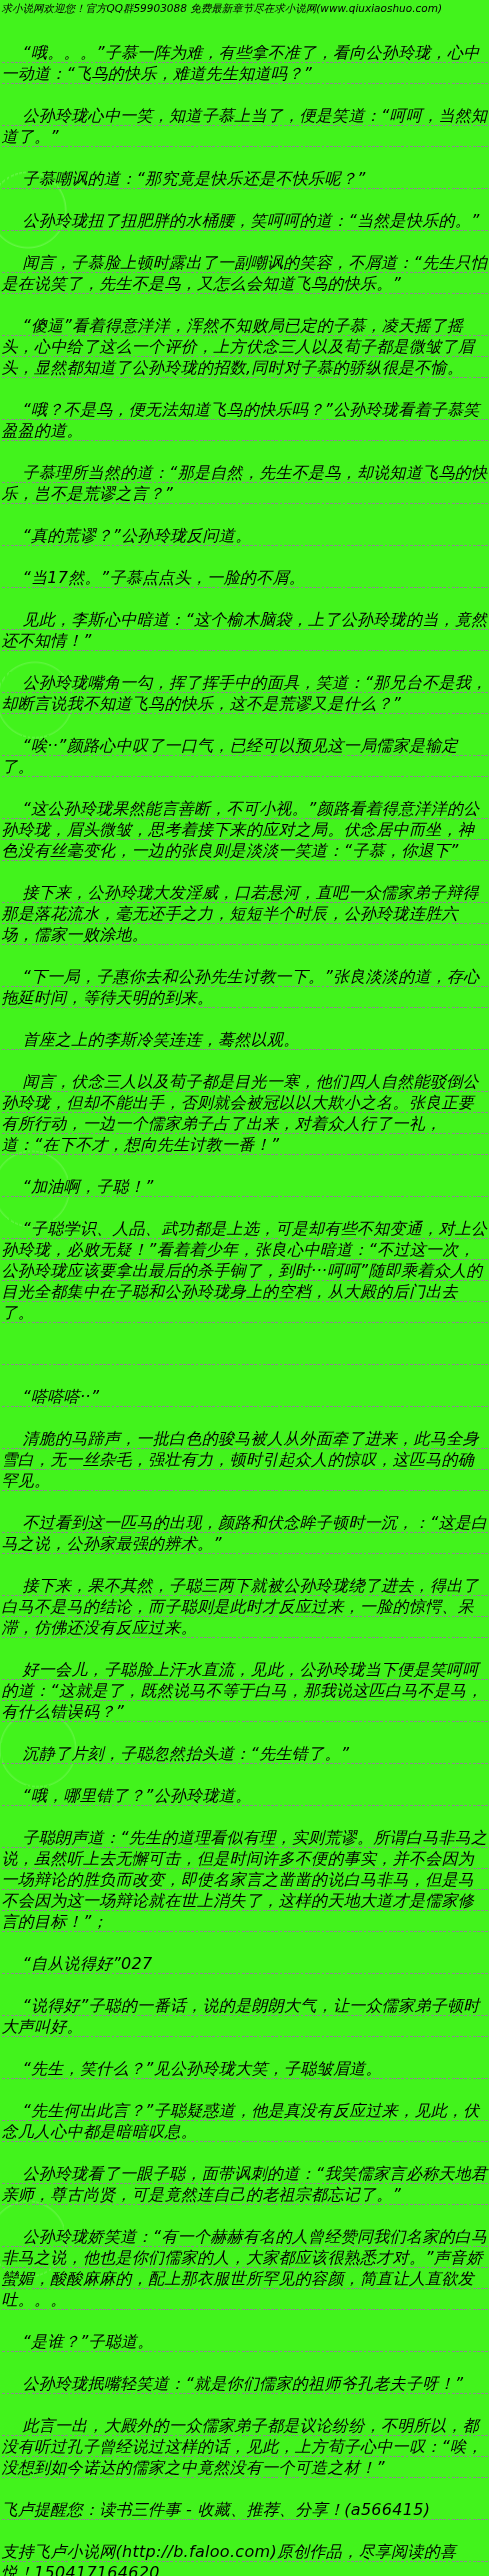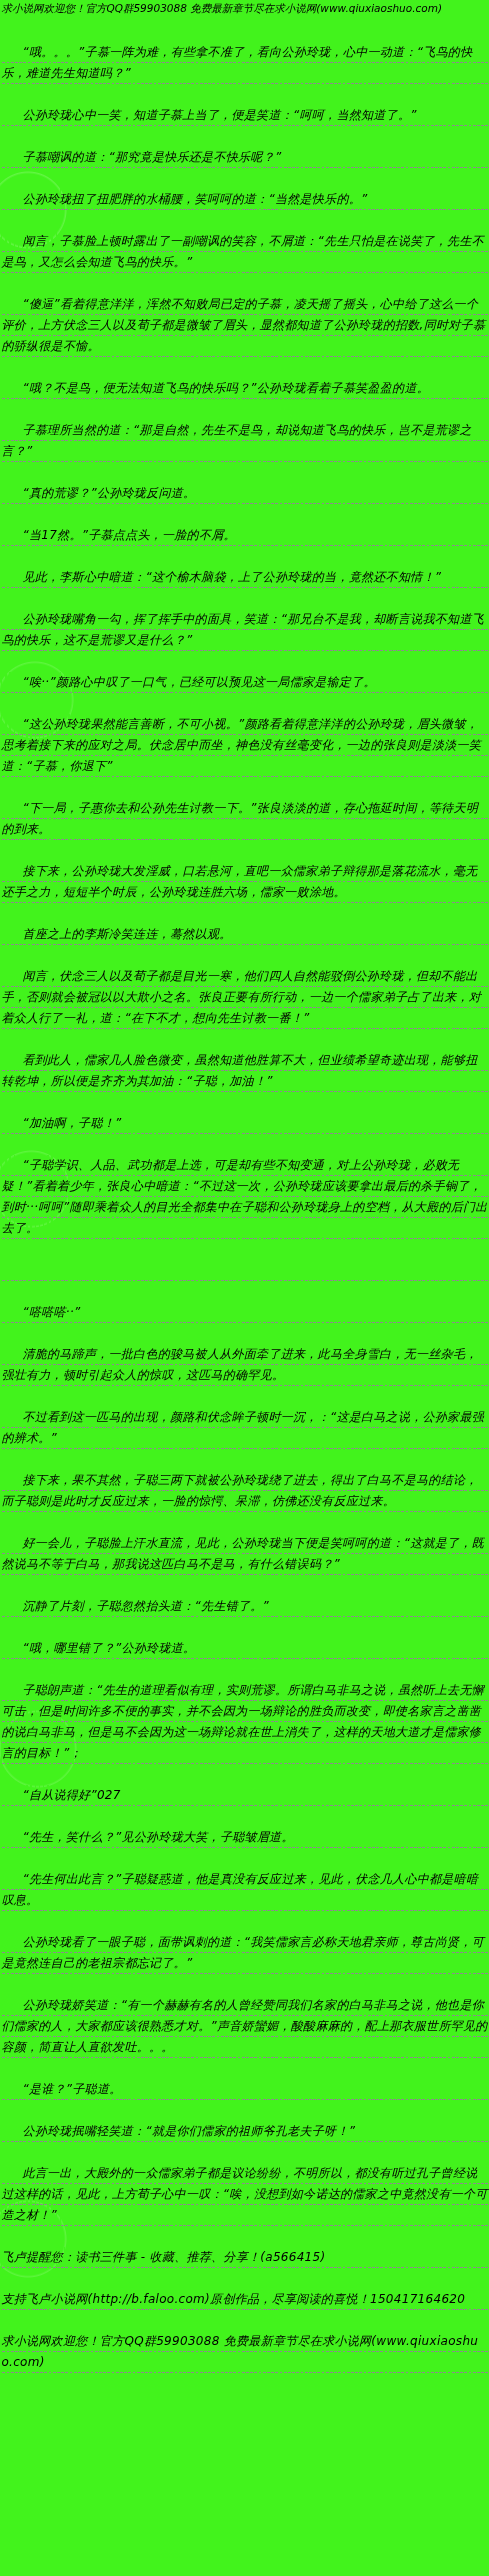--- a/index.html
+++ b/index.html
@@ -37,21 +37,21 @@
   }
   .header-line{
     font-size:10.5px;
     line-height:14px;
     margin-bottom:26.6px;
     white-space:nowrap;
     overflow:hidden;
   }
   .para{
     margin:15px 0 21px 0;
-    font-size:12px;
+    font-size:16px;
     line-height:21px;
     letter-spacing:0.3px;
     text-indent:21px;
     word-break:break-all;
     
     background-image:
       repeating-linear-gradient(90deg, var(--bg) 0 1.4px, rgba(0,0,0,0) 1.4px 4.2px),
       repeating-linear-gradient(180deg, rgba(0,0,0,0) 0 20px, var(--rule) 20px 21px);
   }
   .para.empty{ height:21px; }
@@ -74,37 +74,37 @@
       <p class="para">闻言，子慕脸上顿时露出了一副嘲讽的笑容，不屑道：“先生只怕是在说笑了，先生不是鸟，又怎么会知道飞鸟的快乐。”</p>
       <p class="para">“傻逼”看着得意洋洋，浑然不知败局已定的子慕，凌天摇了摇头，心中给了这么一个评价，上方伏念三人以及荀子都是微皱了眉头，显然都知道了公孙玲珑的招数,同时对子慕的骄纵很是不愉。</p>
       <p class="para">“哦？不是鸟，便无法知道飞鸟的快乐吗？”公孙玲珑看着子慕笑盈盈的道。</p>
       <p class="para">子慕理所当然的道：“那是自然，先生不是鸟，却说知道飞鸟的快乐，岂不是荒谬之言？”</p>
       <p class="para">“真的荒谬？”公孙玲珑反问道。</p>
       <p class="para">“当17然。”子慕点点头，一脸的不屑。</p>
       <p class="para">见此，李斯心中暗道：“这个榆木脑袋，上了公孙玲珑的当，竟然还不知情！”</p>
       <p class="para">公孙玲珑嘴角一勾，挥了挥手中的面具，笑道：“那兄台不是我，却断言说我不知道飞鸟的快乐，这不是荒谬又是什么？”</p>
       <p class="para">“唉··”颜路心中叹了一口气，已经可以预见这一局儒家是输定了。</p>
       <p class="para">“这公孙玲珑果然能言善断，不可小视。”颜路看着得意洋洋的公孙玲珑，眉头微皱，思考着接下来的应对之局。伏念居中而坐，神色没有丝毫变化，一边的张良则是淡淡一笑道：“子慕，你退下”</p>
+      <p class="para">接下来，公孙玲珑大发淫威，口若悬河，直吧一众儒家弟子辩得那是落花流水，毫无还手之力，短短半个时辰，公孙玲珑连胜六场，儒家一败涂地。</p>
       <p class="para">“下一局，子惠你去和公孙先生讨教一下。”张良淡淡的道，存心拖延时间，等待天明的到来。</p>
-      <p class="para">接下来，公孙玲珑大发淫威，口若悬河，直吧一众儒家弟子辩得那是落花流水，毫无还手之力，短短半个时辰，公孙玲珑连胜六场，儒家一败涂地。</p>
       <p class="para">首座之上的李斯冷笑连连，蓦然以观。</p>
       <p class="para">闻言，伏念三人以及荀子都是目光一寒，他们四人自然能驳倒公孙玲珑，但却不能出手，否则就会被冠以以大欺小之名。张良正要有所行动，一边一个儒家弟子占了出来，对着众人行了一礼，道：“在下不才，想向先生讨教一番！”</p>
-      <p class="para">看到此人，儒家几人脸色微变，虽然知道他胜算不大，但业绩希望奇迹出现，能够扭转乾坤，所以便是齐齐为其加油：“子聪，加油！”</p>
       <p class="para">“加油啊，子聪！”</p>
       <p class="para">“子聪学识、人品、武功都是上选，可是却有些不知变通，对上公孙玲珑，必败无疑！”看着着少年，张良心中暗道：“不过这一次，公孙玲珑应该要拿出最后的杀手锏了，到时···呵呵”随即乘着众人的目光全都集中在子聪和公孙玲珑身上的空档，从大殿的后门出去了。</p>
       <p class="para empty"></p>
       <p class="para">“嗒嗒嗒··”</p>
       <p class="para">清脆的马蹄声，一批白色的骏马被人从外面牵了进来，此马全身雪白，无一丝杂毛，强壮有力，顿时引起众人的惊叹，这匹马的确罕见。</p>
       <p class="para">不过看到这一匹马的出现，颜路和伏念眸子顿时一沉，：“这是白马之说，公孙家最强的辨术。”</p>
       <p class="para">接下来，果不其然，子聪三两下就被公孙玲珑绕了进去，得出了白马不是马的结论，而子聪则是此时才反应过来，一脸的惊愕、呆滞，仿佛还没有反应过来。</p>
       <p class="para">好一会儿，子聪脸上汗水直流，见此，公孙玲珑当下便是笑呵呵的道：“这就是了，既然说马不等于白马，那我说这匹白马不是马，有什么错误码？”</p>
       <p class="para">沉静了片刻，子聪忽然抬头道：“先生错了。”</p>
       <p class="para">“哦，哪里错了？”公孙玲珑道。</p>
       <p class="para">子聪朗声道：“先生的道理看似有理，实则荒谬。所谓白马非马之说，虽然听上去无懈可击，但是时间许多不便的事实，并不会因为一场辩论的胜负而改变，即使名家言之凿凿的说白马非马，但是马不会因为这一场辩论就在世上消失了，这样的天地大道才是儒家修言的目标！”；</p>
       <p class="para">“自从说得好”027</p>
+      <p class="para">“说得好”子聪的一番话，说的是朗朗大气，让一众儒家弟子顿时大声叫好。</p>
       <p class="para">“先生，笑什么？”见公孙玲珑大笑，子聪皱眉道。</p>
       <p class="para">“先生何出此言？”子聪疑惑道，他是真没有反应过来，见此，伏念几人心中都是暗暗叹息。</p>
       <p class="para">公孙玲珑看了一眼子聪，面带讽刺的道：“我笑儒家言必称天地君亲师，尊古尚贤，可是竟然连自己的老祖宗都忘记了。”</p>
       <p class="para">公孙玲珑娇笑道：“有一个赫赫有名的人曾经赞同我们名家的白马非马之说，他也是你们儒家的人，大家都应该很熟悉才对。”声音娇蠻媚，酸酸麻麻的，配上那衣服世所罕见的容颜，简直让人直欲发吐。。。</p>
       <p class="para">“是谁？”子聪道。</p>
       <p class="para">公孙玲珑抿嘴轻笑道：“就是你们儒家的祖师爷孔老夫子呀！”</p>
       <p class="para">此言一出，大殿外的一众儒家弟子都是议论纷纷，不明所以，都没有听过孔子曾经说过这样的话，见此，上方荀子心中一叹：“唉，没想到如今诺达的儒家之中竟然没有一个可造之材！”</p>
     </div>
 
   <div>

